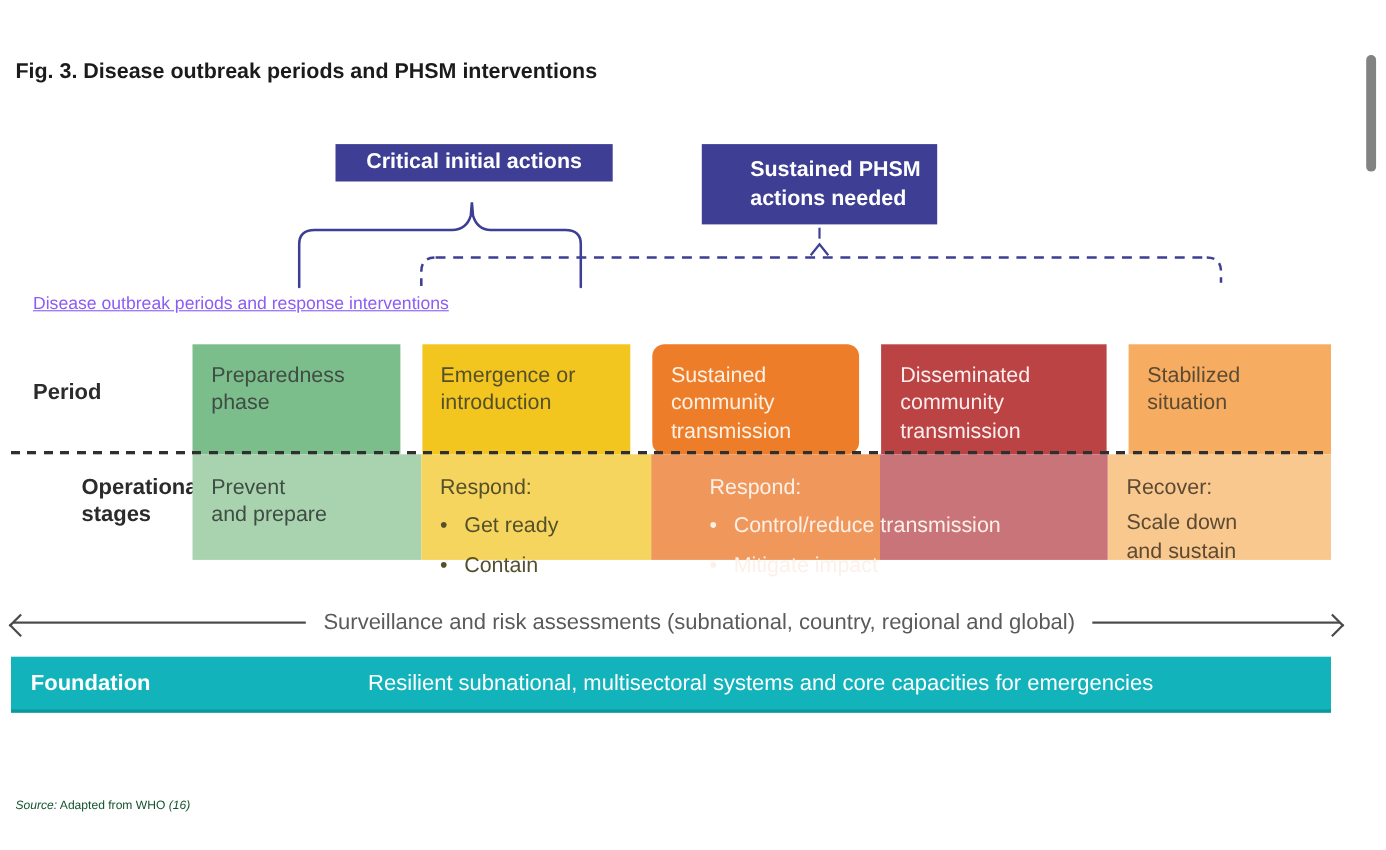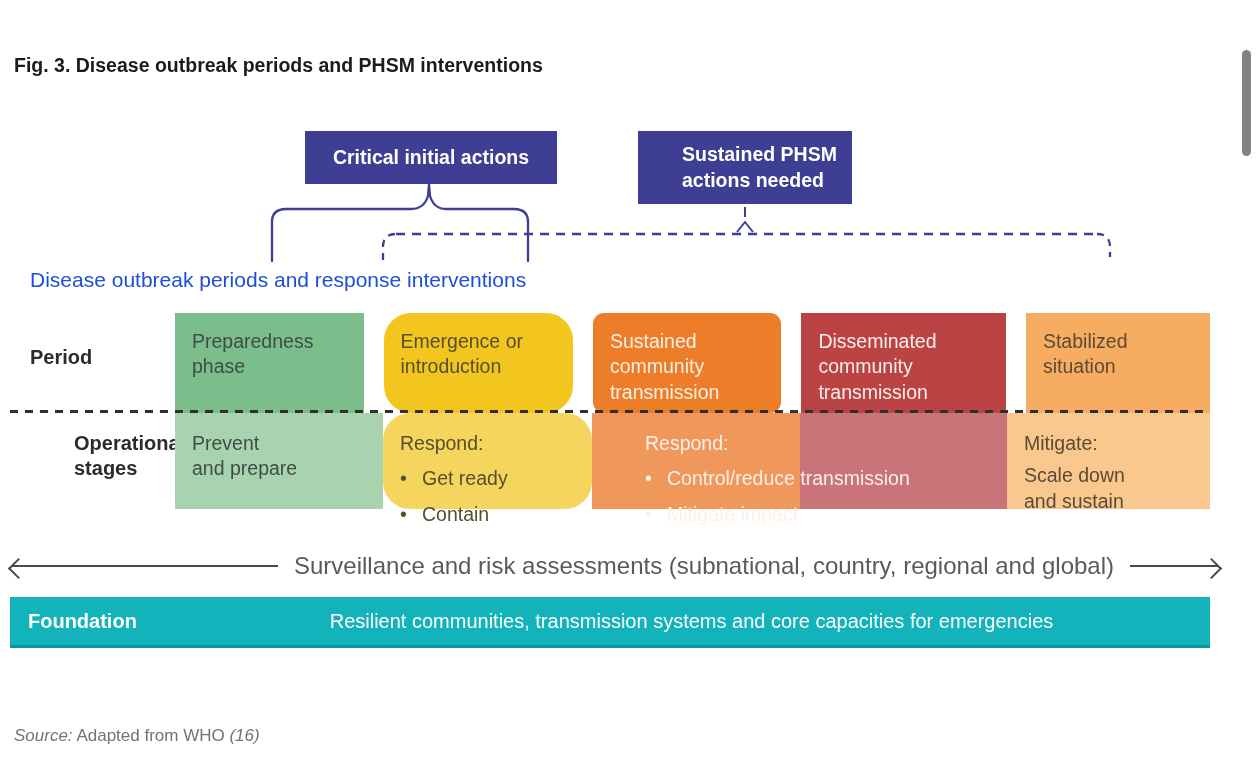--- a/index.html
+++ b/index.html
@@ -3,59 +3,59 @@
 <meta charset="utf-8">
 <style>
   html,body{margin:0;padding:0;background:#fff;}
   .page{position:relative;width:1260px;height:773px;background:#ffffff;overflow:hidden;
         font-family:"Liberation Sans","DejaVu Sans",sans-serif;}
   .fig-title{position:absolute;left:14px;top:54px;margin:0;font-size:19.5px;font-weight:bold;color:#1b1b1b;}
   .decor{position:absolute;left:0;top:0;z-index:1;pointer-events:none;}
   .decor path{fill:none;}
   .callout{position:absolute;z-index:2;color:#ffffff;font-weight:bold;font-size:19.5px;
            display:flex;align-items:center;line-height:1.32;box-sizing:border-box;}
-  .callout.c1{left:305px;top:131px;width:252px;height:53px;justify-content:center;text-align:right;}
+  .callout.c1{left:305px;top:131px;width:252px;height:34px;justify-content:center;text-align:right;}
   .callout.c2{left:638px;top:131px;width:214px;height:73px;padding-left:44px;}
-  .subtitle{position:absolute;left:30px;top:268px;font-size:21px;color:#1d4ed8;}
+  .subtitle{position:absolute;left:30px;top:268px;font-size:16px;color:#8b5cf6;text-decoration:underline;}
   .row-label{position:absolute;left:30px;font-weight:bold;font-size:20px;color:#2b2b2b;line-height:1.25;}
   .lbl-period{top:345px;}
   .lbl-op{top:431px;width:132px;margin-left:44px;}
   .grid{position:absolute;left:175px;top:313px;width:1035px;z-index:0;}
   .trow{display:flex;}
   .trow.periods{height:100px;gap:20px;}
   .trow.stages{height:96px;}
   .cell{box-sizing:border-box;padding:16px 12px 0 17px;font-size:19.5px;line-height:1.3;}
-  .w1{width:208px;}.w2{width:209px;border-radius:27px;}.w3{width:208px;}.w4{width:226px;}.w5{width:203px;}
+  .w1{width:208px;}.w2{width:209px;}.w3{width:208px;}.w4{width:226px;}.w5{width:203px;}
   .wspan{width:415px;position:relative;}
   .trow.stages .cell{padding-top:18px;}
   .half{position:absolute;top:0;bottom:0;}
   .half.l{left:0;width:208px;}
   .half.r{left:208px;right:0;}
   .span-content{position:relative;z-index:1;padding-left:36px;}
   .intro{margin:0;}
   .lines2{margin-top:7px;}
   .bullet{display:flex;margin-top:10px;}
   .b-dot{width:22px;flex:none;}
   .divider{position:absolute;left:10px;top:410px;width:1200px;height:3px;z-index:1;
            background:repeating-linear-gradient(90deg,#2f2f2f 0 8px,transparent 8px 15px);}
   .surveillance{position:absolute;left:12px;top:551px;width:1206px;height:30px;
                 display:flex;align-items:center;}
-  .surv-text{font-size:24px;color:#5a5a5a;margin:0 16px;white-space:nowrap;}
+  .surv-text{font-size:20px;color:#5a5a5a;margin:0 16px;white-space:nowrap;}
   .arrow{height:0;border-top:2.5px solid #4a4a4a;position:relative;}
   .arrow.left{width:266px;}
   .arrow.right{flex:1;}
   .arrow.left::before{content:"";position:absolute;left:-1px;top:-6px;width:13px;height:13px;
       border-top:2.5px solid #4a4a4a;border-left:2.5px solid #4a4a4a;transform:rotate(-45deg);}
   .arrow.right::before{content:"";position:absolute;right:-1px;top:-6px;width:13px;height:13px;
       border-top:2.5px solid #4a4a4a;border-right:2.5px solid #4a4a4a;transform:rotate(45deg);}
   .foundation{position:absolute;left:10px;top:597px;width:1200px;height:51px;display:flex;
               align-items:center;color:#ffffff;box-sizing:border-box;border-bottom:3px solid rgba(0,70,75,0.25);}
   .f-label{font-weight:bold;font-size:20px;padding-left:18px;width:215px;flex:none;}
   .f-text{flex:1;text-align:center;font-size:20px;padding-right:70px;}
-  .source{position:absolute;left:14px;top:726px;font-size:17px;color:#737373;}
+  .source{position:absolute;left:14px;top:726px;font-size:11px;color:#14532d;}
   .source em{font-style:italic;}
   .source .plain{font-style:normal;}
   .scroll-thumb{position:absolute;left:1242px;top:50px;width:9px;height:106px;border-radius:5px;}
 </style>
 </head>
 <body>
 
 <div class="page">
 
   <h1 class="fig-title">Fig. 3. Disease outbreak periods and PHSM interventions</h1>
@@ -110,40 +110,40 @@
             <span class="b-dot">•</span>
             <span>Control/reduce transmission</span>
           </div>
           <div class="bullet">
             <span class="b-dot">•</span>
             <span>Mitigate impact</span>
           </div>
         </div>
       </div>
       <div class="cell w5" style="background-color: rgb(249, 200, 142); color: rgb(92, 74, 51);">
-        <div class="intro">Mitigate:</div>
+        <div class="intro">Recover:</div>
         <div class="lines2">
           <div>Scale down</div>
           <div>and sustain</div>
         </div>
       </div>
     </div>
   </div>
 
   <div class="divider"></div>
 
   <div class="surveillance">
     <div class="arrow left"></div>
     <div class="surv-text">Surveillance and risk assessments (subnational, country, regional and global)</div>
     <div class="arrow right"></div>
   </div>
 
   <div class="foundation" style="background-color: rgb(18, 179, 186);">
     <span class="f-label">Foundation</span>
-    <span class="f-text">Resilient communities, transmission systems and core capacities for emergencies</span>
+    <span class="f-text">Resilient subnational, multisectoral systems and core capacities for emergencies</span>
   </div>
 
   <div class="source">
     <em>Source:</em>
     <span class="plain">Adapted from WHO</span>
     <em>(16)</em>
   </div>
 
   <div class="scroll-thumb" style="background-color: rgb(130, 130, 130);"></div>
 

